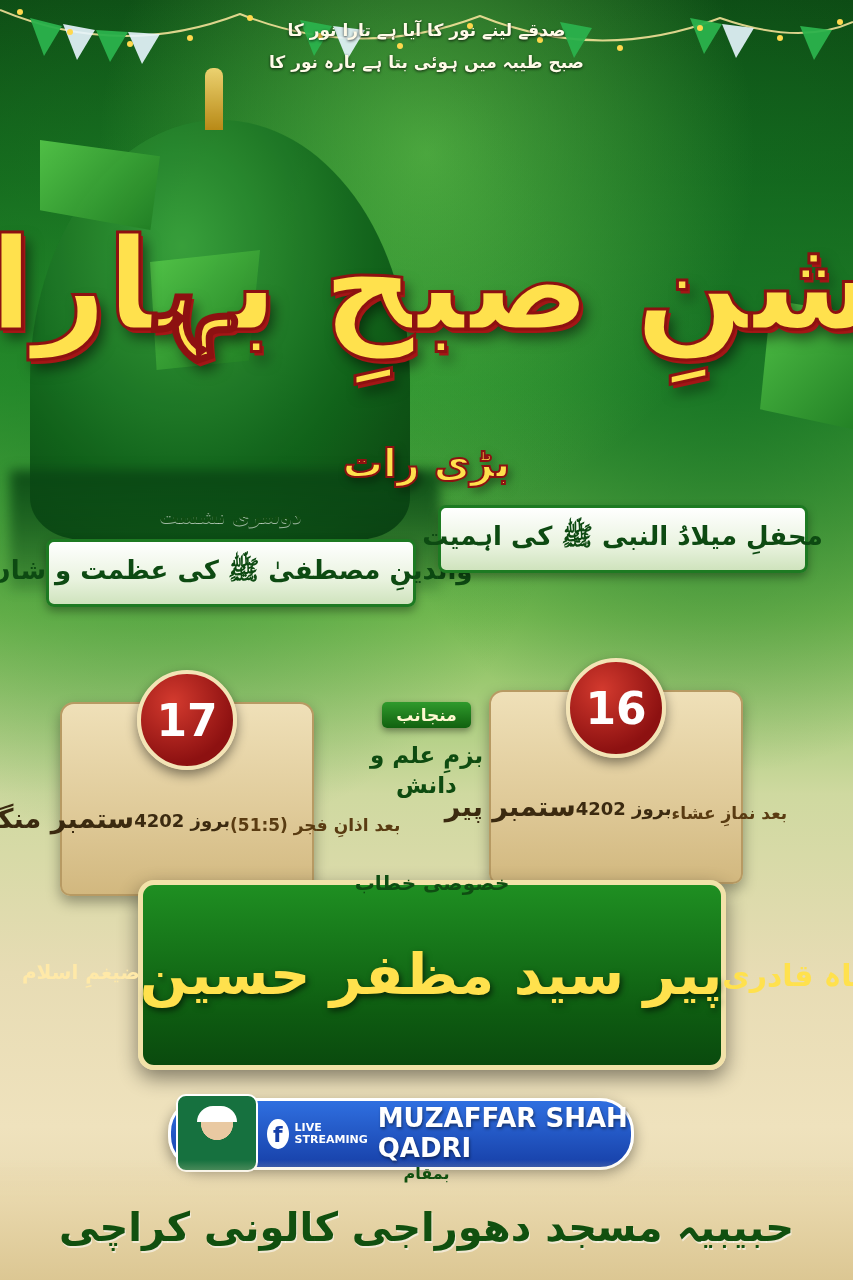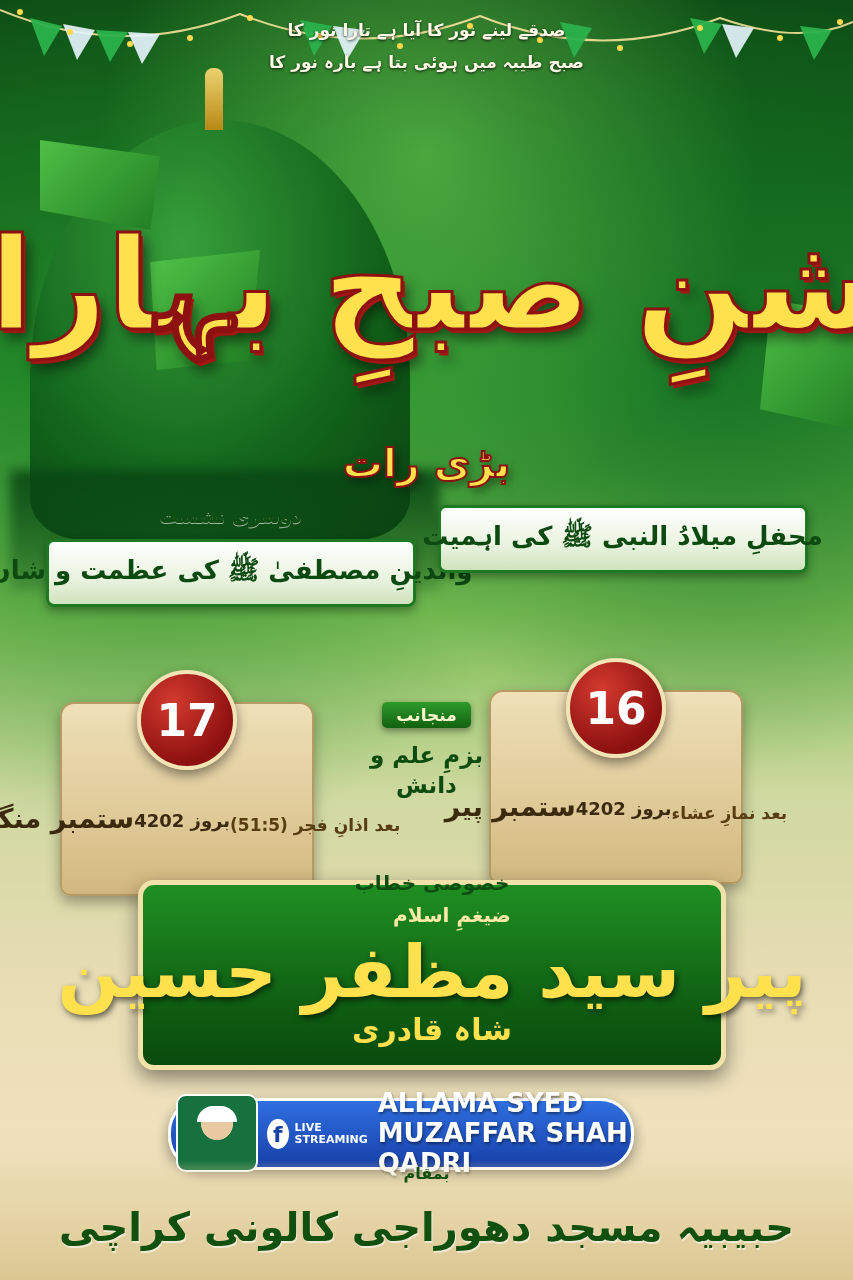--- a/index.html
+++ b/index.html
@@ -149,29 +149,29 @@
   .midlabel .l1{font-size:23px;font-weight:bold;margin-top:14px;color:#0e4b10;}
   .midlabel .l2{font-size:23px;font-weight:bold;margin-top:4px;color:#0e4b10;}
 
   
   .speaker{
     position:absolute;left:138px;top:880px;width:578px;height:180px;
     background:linear-gradient(180deg,#1f8f22,#0e5c11 70%,#0a4a0e);
     border:5px solid #f2e2a9;
     border-radius:16px;
     box-shadow:0 8px 20px rgba(0,0,0,.45);
-    display:flex;flex-direction:column;align-items:center;justify-content:center;
+    display:flex;flex-direction:row;align-items:center;justify-content:center;
   }
   .speaker .kh{
     position:absolute;top:-14px;left:50%;transform:translateX(-50%);
     color:#0f4d12;font-size:20px;font-weight:bold;background:transparent;
   }
   .speaker .role{color:#ffe9a8;font-size:20px;font-weight:bold;margin-bottom:6px;margin-left:40px;}
   .speaker .name{
-    color:#ffe14d;font-size:72px;font-weight:bold;line-height:1.1;
+    color:#ffe14d;font-size:56px;font-weight:bold;line-height:1.1;
     text-shadow:2px 3px 6px rgba(0,0,0,.6);
   }
   .speaker .qadri{color:#ffe14d;font-size:30px;font-weight:bold;}
 
   
   .designer{
     position:absolute;left:46px;top:1072px;width:116px;
     text-align:center;
   }
   .designer .dby{font-size:12px;font-weight:bold;color:#1a1a1a;letter-spacing:.5px;}
@@ -332,21 +332,20 @@
   </div>
 
 
   <div class="livebar">
     <div class="fb">f</div>
     <div class="livetxt">
       <div>LIVE</div>
       <div>STREAMING</div>
     </div>
     <div class="names">
-      <div>ALLAMA SYED</div>
       <div>MUZAFFAR SHAH QADRI</div>
     </div>
   </div>
   <div class="portrait"></div>
 
   <div class="footer">
     <div class="mono urdu">بمقام</div>
     <div class="mline urdu">حبیبیہ مسجد دھوراجی کالونی کراچی</div>
   </div>
 

